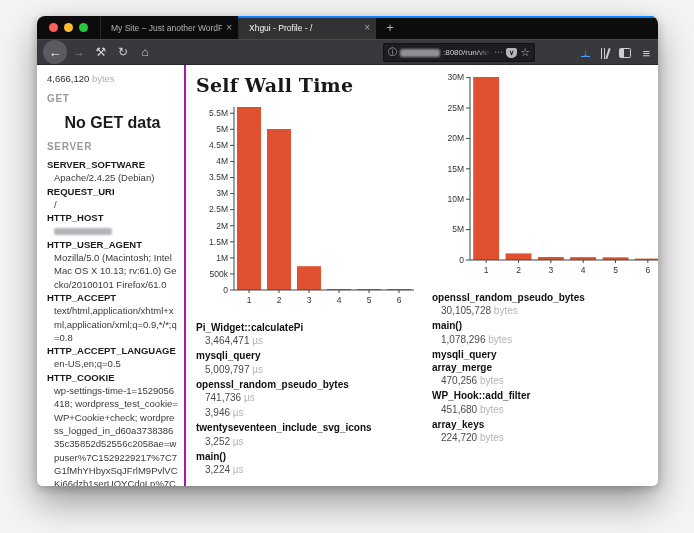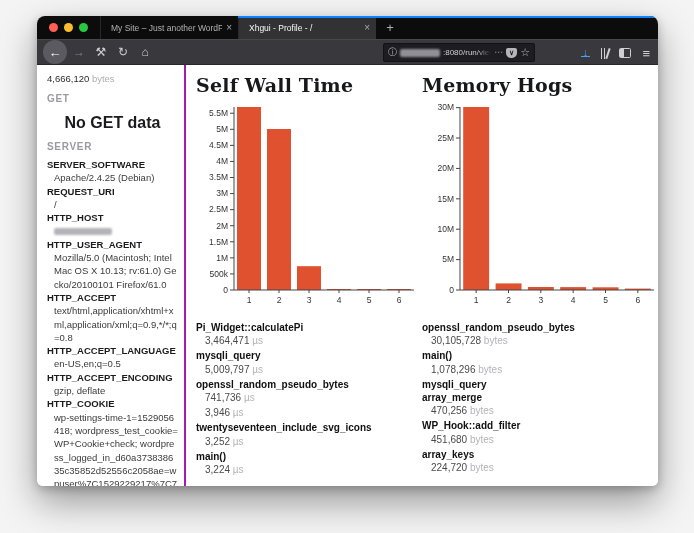--- a/index.html
+++ b/index.html
@@ -59,21 +59,21 @@
   .sidebar { width:149px; flex:none; padding:5px 6px 0 10px; border-right:2px solid #a21caf;
              font-size:9.5px; color:#333; overflow:hidden; }
   .mem-row { margin:3px 0 6px; color:#2c2c2e; }
   .unit { color:#aeaeb2; }
   .sec-header { font-size:10px; font-weight:700; color:#9b9b9f; letter-spacing:.7px; margin:9px 0 6px; }
   .get-empty { font-weight:700; color:#1b1b1d; font-size:16px; margin:10px 0 2px;text-align:center; }
   .var-key { font-weight:700; color:#1b1b1d; font-size:9.5px; line-height:1.4; }
   .var-value { padding-left:7px; color:#3a3a3c; line-height:1.4; word-break:break-all; }
   .host-redacted { width:58px; height:7px; background:#b3b3b8; }
   
-  .main { flex:1; display:flex; padding:9px 2px 8px 10px; gap:4px; }
+  .main { flex:1; display:flex; padding:9px 2px 8px 10px; gap:14px; }
   .chart-col { flex:none; }
   .chart-title { font-family:"DejaVu Serif", serif; font-weight:700; font-size:19px;
                  color:#17181a; margin:0 0 8px; letter-spacing:.2px; }
   svg.chart { display:block; }
   .fn-list { margin-top:11px; }
   .fn-name { font-weight:700; font-size:10px; color:#101012; line-height:1.32; }
   .fn-value { padding-left:9px; font-size:10px; color:#4a4a4c; line-height:1.32; margin-bottom:2px; }
   .fn-unit { color:#b4b4b8; }
 </style>
 </head>
@@ -174,24 +174,20 @@
   <div class="var-row">
     <div class="var-key">HTTP_ACCEPT</div>
     <div class="var-value">text/html,application/xhtml+xml,application/xml;q=0.9,*/*;q=0.8</div>
   </div>
 
   <div class="var-row">
     <div class="var-key">HTTP_ACCEPT_LANGUAGE</div>
     <div class="var-value">en-US,en;q=0.5</div>
   </div>
 
-  <div class="var-row">
-    <div class="var-key">HTTP_ACCEPT_ENCODING</div>
-    <div class="var-value">gzip, deflate</div>
-  </div>
 
   <div class="var-row">
     <div class="var-key">HTTP_COOKIE</div>
     <div class="var-value">wp-settings-time-1=1529056418; wordpress_test_cookie=WP+Cookie+check; wordpress_logged_in_d60a373838635c35852d52556c2058ae=wpuser%7C1529229217%7C7G1fMhYHbyxSqJFrlM9PvlVCKi66dzh1serUOYCdoLp%7Cb3ef5aa29492dea49bddd038ea28bb0a41dba8f5c48ceb028b8</div>
   </div>
 </div>
     </aside>
 
     <div class="main">
       <section class="chart-col">
@@ -250,21 +246,20 @@
             <div class="fn-name">openssl_random_pseudo_bytes</div>
             <div class="fn-value"><span>741,736 </span><span class="fn-unit">µs</span></div>
             <div class="fn-value"><span>3,946 </span><span class="fn-unit">µs</span></div>
             <div class="fn-name">twentyseventeen_include_svg_icons</div>
             <div class="fn-value"><span>3,252 </span><span class="fn-unit">µs</span></div>
             <div class="fn-name">main()</div>
             <div class="fn-value"><span>3,224 </span><span class="fn-unit">µs</span></div>
           </div>
       </section>
       <section class="chart-col">
-        <h1 class="chart-title">Memory Hogs</h1>
         <svg class="chart" width="236" height="206">
             <rect x="41.2" y="3.0" width="25.9" height="183.0" fill="#e0512f"></rect>
             <rect x="73.6" y="179.4" width="25.9" height="6.6" fill="#e0512f"></rect>
             <rect x="105.9" y="183.0" width="25.9" height="3.0" fill="#e0512f"></rect>
             <rect x="138.2" y="183.1" width="25.9" height="2.9" fill="#e0512f"></rect>
             <rect x="170.6" y="183.3" width="25.9" height="2.7" fill="#e0512f"></rect>
             <rect x="202.9" y="184.6" width="25.9" height="1.4" fill="#e0512f"></rect>
             <line x1="38" y1="3" x2="38" y2="186" stroke="#444" stroke-width="1"></line>
             <line x1="38" y1="186" x2="232" y2="186" stroke="#444" stroke-width="1"></line>
             <line x1="34" y1="186" x2="38" y2="186" stroke="#444" stroke-width="1"></line>

